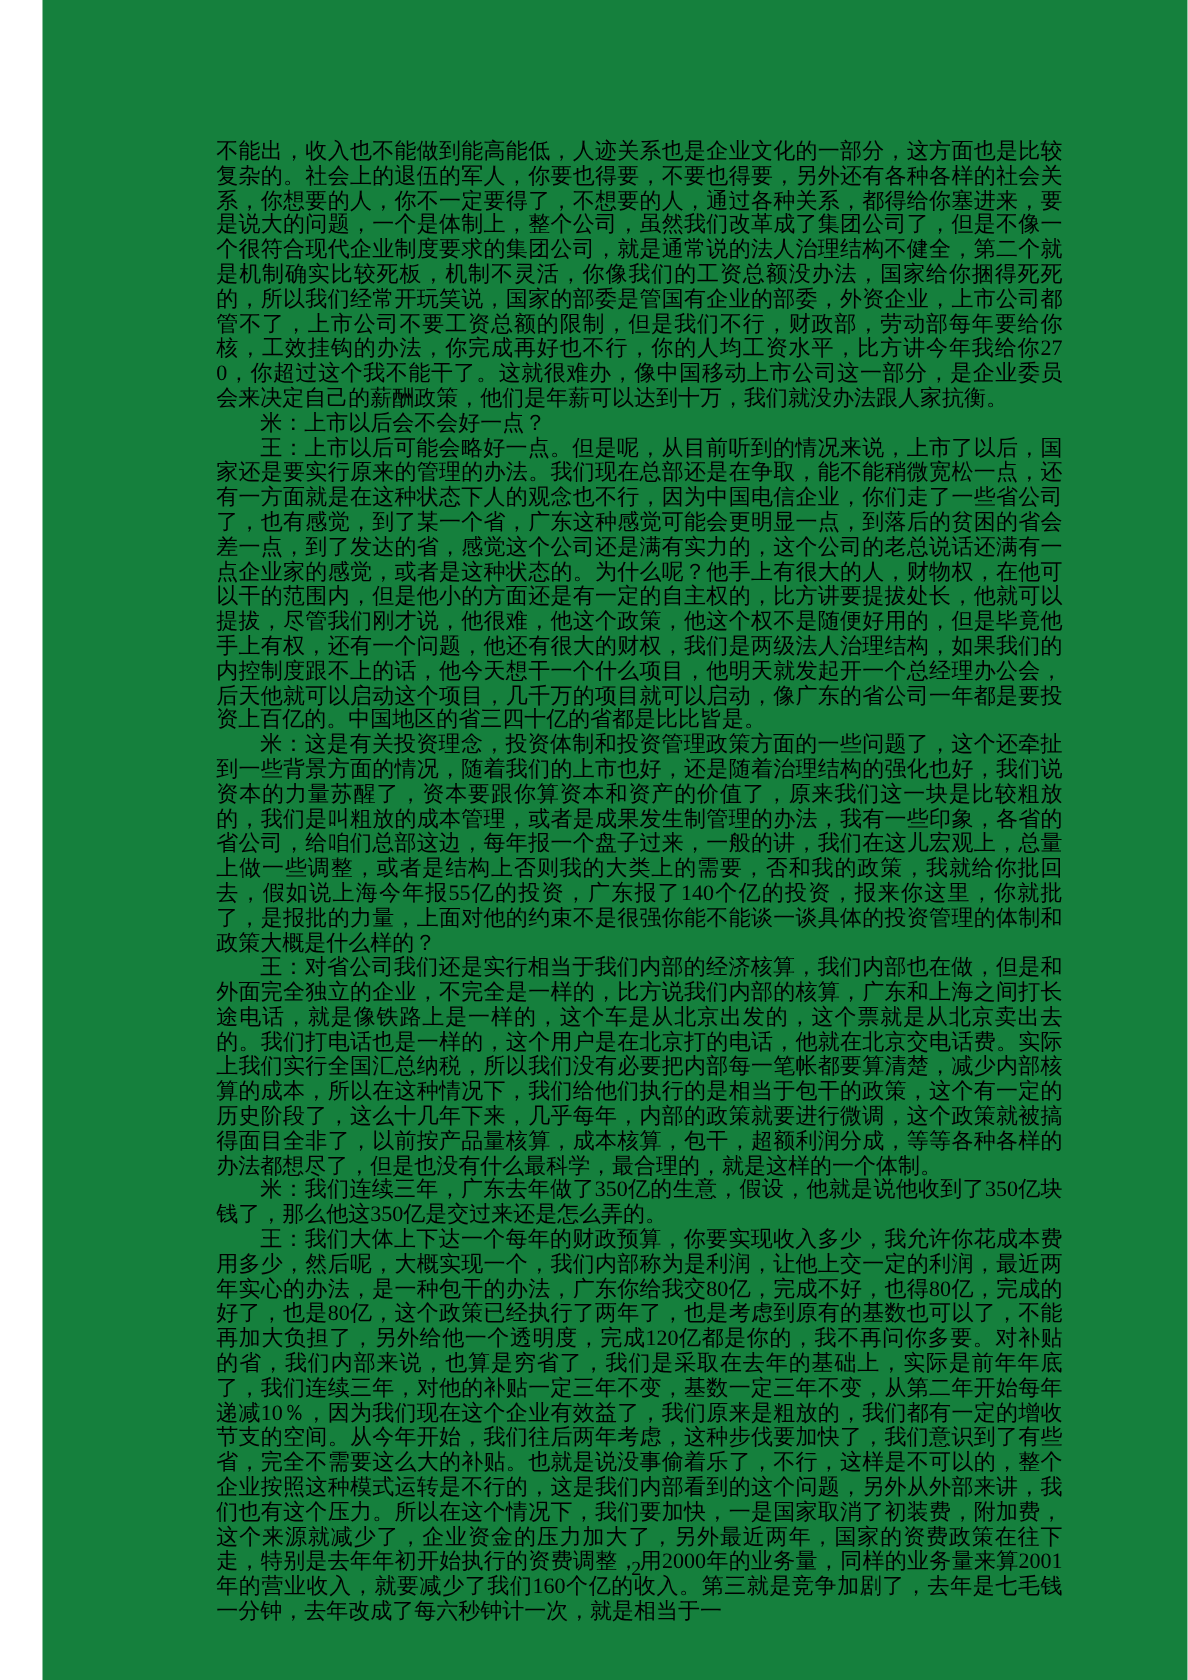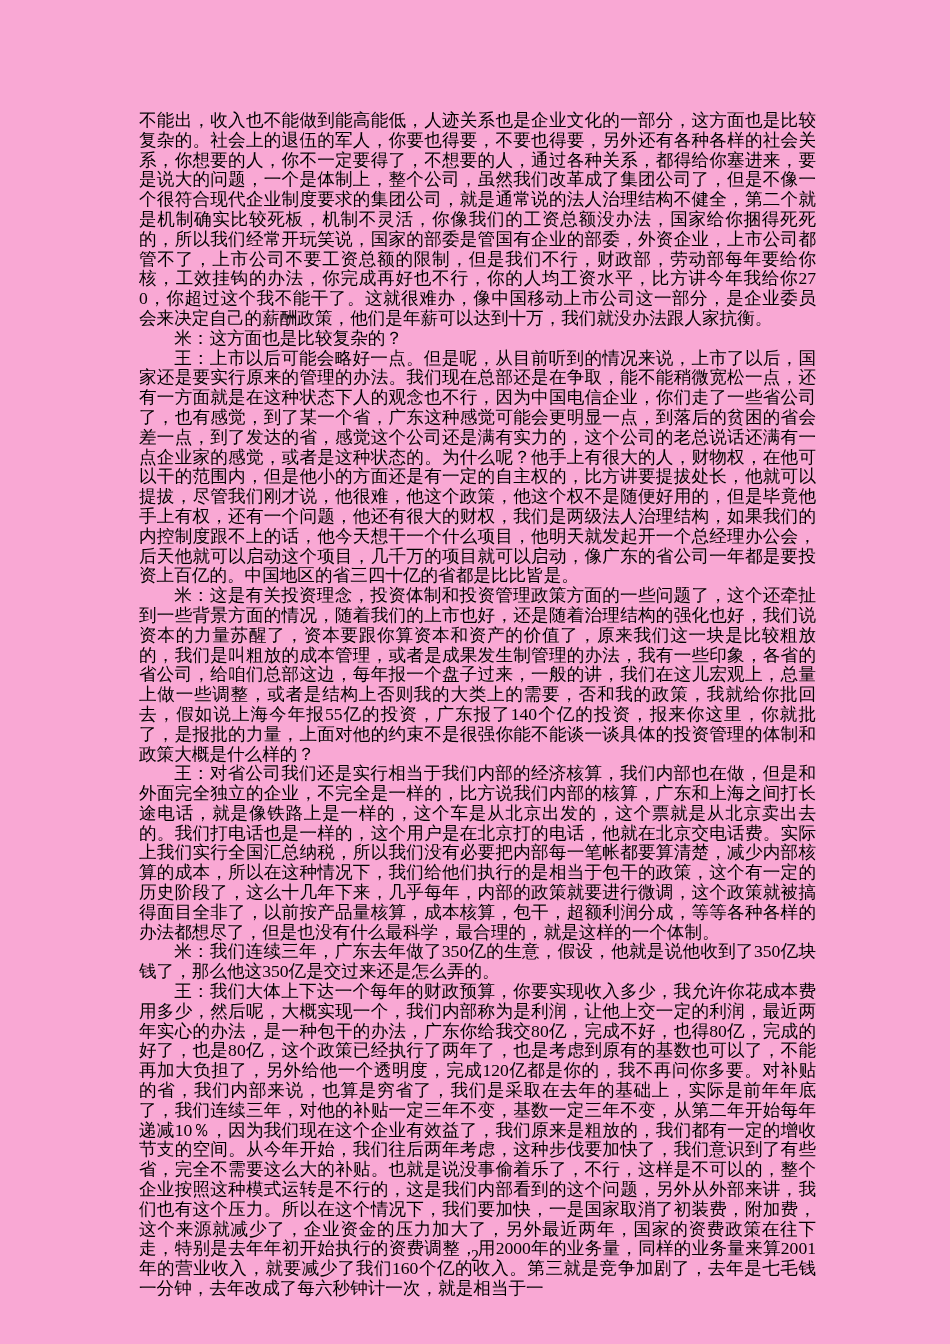--- a/index.html
+++ b/index.html
@@ -11,21 +11,22 @@
     width: 950px;
     height: 1344px;
     position: relative;
     font-family: "Liberation Serif", "DejaVu Serif", serif;
     color: #000000;
     overflow: hidden;
   }
   .page {
     position: absolute;
     inset: 0;
-    background: #f9a8d4;
+    background: #15803d;
+    margin-left: 34px;
   }
   .content {
     position: absolute;
     left: 139px;
     top: 111px;
     width: 677px;
     font-size: 17.6px;
     line-height: 19.8px;
     text-align: justify;
     word-break: break-all;
@@ -48,21 +49,21 @@
     line-height: 20px;
     color: #000000;
   }
 </style>
 </head>
 <body>
 
 <div class="page">
   <div class="content" id="paragraph-container">
       <p class="para">不能出，收入也不能做到能高能低，人迹关系也是企业文化的一部分，这方面也是比较复杂的。社会上的退伍的军人，你要也得要，不要也得要，另外还有各种各样的社会关系，你想要的人，你不一定要得了，不想要的人，通过各种关系，都得给你塞进来，要是说大的问题，一个是体制上，整个公司，虽然我们改革成了集团公司了，但是不像一个很符合现代企业制度要求的集团公司，就是通常说的法人治理结构不健全，第二个就是机制确实比较死板，机制不灵活，你像我们的工资总额没办法，国家给你捆得死死的，所以我们经常开玩笑说，国家的部委是管国有企业的部委，外资企业，上市公司都管不了，上市公司不要工资总额的限制，但是我们不行，财政部，劳动部每年要给你核，工效挂钩的办法，你完成再好也不行，你的人均工资水平，比方讲今年我给你270，你超过这个我不能干了。这就很难办，像中国移动上市公司这一部分，是企业委员会来决定自己的薪酬政策，他们是年薪可以达到十万，我们就没办法跟人家抗衡。</p>
-      <p class="para indent">米：这方面也是比较复杂的？</p>
+      <p class="para indent">米：上市以后会不会好一点？</p>
       <p class="para indent">王：上市以后可能会略好一点。但是呢，从目前听到的情况来说，上市了以后，国家还是要实行原来的管理的办法。我们现在总部还是在争取，能不能稍微宽松一点，还有一方面就是在这种状态下人的观念也不行，因为中国电信企业，你们走了一些省公司了，也有感觉，到了某一个省，广东这种感觉可能会更明显一点，到落后的贫困的省会差一点，到了发达的省，感觉这个公司还是满有实力的，这个公司的老总说话还满有一点企业家的感觉，或者是这种状态的。为什么呢？他手上有很大的人，财物权，在他可以干的范围内，但是他小的方面还是有一定的自主权的，比方讲要提拔处长，他就可以提拔，尽管我们刚才说，他很难，他这个政策，他这个权不是随便好用的，但是毕竟他手上有权，还有一个问题，他还有很大的财权，我们是两级法人治理结构，如果我们的内控制度跟不上的话，他今天想干一个什么项目，他明天就发起开一个总经理办公会，后天他就可以启动这个项目，几千万的项目就可以启动，像广东的省公司一年都是要投资上百亿的。中国地区的省三四十亿的省都是比比皆是。</p>
       <p class="para indent">米：这是有关投资理念，投资体制和投资管理政策方面的一些问题了，这个还牵扯到一些背景方面的情况，随着我们的上市也好，还是随着治理结构的强化也好，我们说资本的力量苏醒了，资本要跟你算资本和资产的价值了，原来我们这一块是比较粗放的，我们是叫粗放的成本管理，或者是成果发生制管理的办法，我有一些印象，各省的省公司，给咱们总部这边，每年报一个盘子过来，一般的讲，我们在这儿宏观上，总量上做一些调整，或者是结构上否则我的大类上的需要，否和我的政策，我就给你批回去，假如说上海今年报55亿的投资，广东报了140个亿的投资，报来你这里，你就批了，是报批的力量，上面对他的约束不是很强你能不能谈一谈具体的投资管理的体制和政策大概是什么样的？</p>
       <p class="para indent">王：对省公司我们还是实行相当于我们内部的经济核算，我们内部也在做，但是和外面完全独立的企业，不完全是一样的，比方说我们内部的核算，广东和上海之间打长途电话，就是像铁路上是一样的，这个车是从北京出发的，这个票就是从北京卖出去的。我们打电话也是一样的，这个用户是在北京打的电话，他就在北京交电话费。实际上我们实行全国汇总纳税，所以我们没有必要把内部每一笔帐都要算清楚，减少内部核算的成本，所以在这种情况下，我们给他们执行的是相当于包干的政策，这个有一定的历史阶段了，这么十几年下来，几乎每年，内部的政策就要进行微调，这个政策就被搞得面目全非了，以前按产品量核算，成本核算，包干，超额利润分成，等等各种各样的办法都想尽了，但是也没有什么最科学，最合理的，就是这样的一个体制。</p>
       <p class="para indent">米：我们连续三年，广东去年做了350亿的生意，假设，他就是说他收到了350亿块钱了，那么他这350亿是交过来还是怎么弄的。</p>
       <p class="para indent">王：我们大体上下达一个每年的财政预算，你要实现收入多少，我允许你花成本费用多少，然后呢，大概实现一个，我们内部称为是利润，让他上交一定的利润，最近两年实心的办法，是一种包干的办法，广东你给我交80亿，完成不好，也得80亿，完成的好了，也是80亿，这个政策已经执行了两年了，也是考虑到原有的基数也可以了，不能再加大负担了，另外给他一个透明度，完成120亿都是你的，我不再问你多要。对补贴的省，我们内部来说，也算是穷省了，我们是采取在去年的基础上，实际是前年年底了，我们连续三年，对他的补贴一定三年不变，基数一定三年不变，从第二年开始每年递减10％，因为我们现在这个企业有效益了，我们原来是粗放的，我们都有一定的增收节支的空间。从今年开始，我们往后两年考虑，这种步伐要加快了，我们意识到了有些省，完全不需要这么大的补贴。也就是说没事偷着乐了，不行，这样是不可以的，整个企业按照这种模式运转是不行的，这是我们内部看到的这个问题，另外从外部来讲，我们也有这个压力。所以在这个情况下，我们要加快，一是国家取消了初装费，附加费，这个来源就减少了，企业资金的压力加大了，另外最近两年，国家的资费政策在往下走，特别是去年年初开始执行的资费调整，用2000年的业务量，同样的业务量来算2001年的营业收入，就要减少了我们160个亿的收入。第三就是竞争加剧了，去年是七毛钱一分钟，去年改成了每六秒钟计一次，就是相当于一</p>
     </div>
   <div class="page-number">2</div>
 </div>
 
 </body></html>

